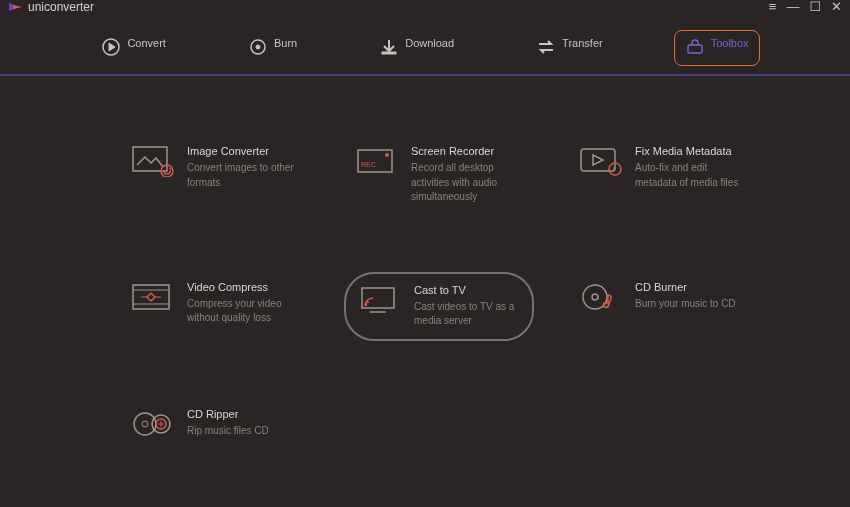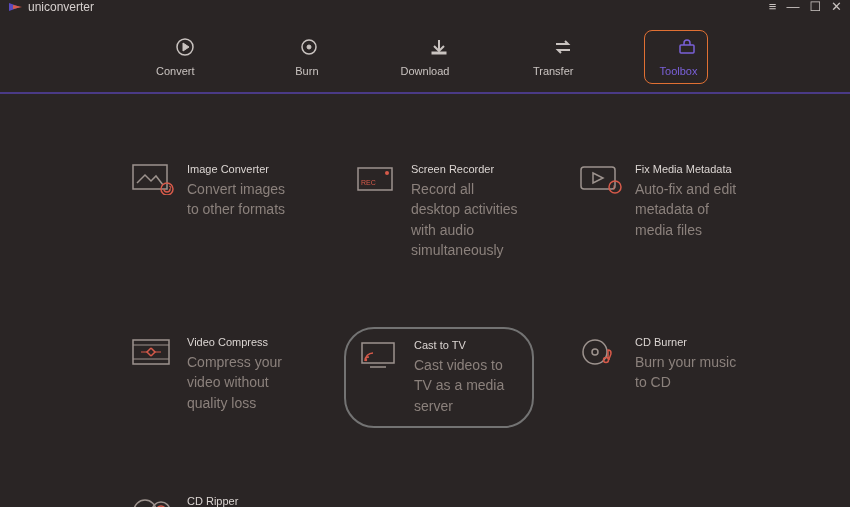--- a/index.html
+++ b/index.html
@@ -41,22 +41,22 @@
 
   .topnav {
     display: flex;
     justify-content: center;
     gap: 60px;
     padding: 10px 0 8px;
     border-bottom: 2px solid #4a3a86;
   }
   .tab {
     display: flex;
-    flex-direction: column;
-    align-items: flex-end;
+    flex-direction: row;
+    align-items: flex-start;
     gap: 6px;
     font-size: 11px;
     color: #c9c3c0;
     cursor: pointer;
     padding: 6px 10px 6px;
     border-radius: 8px;
     border: 1px solid transparent;
     min-width: 64px;
   }
   .tab svg { stroke: #c9c3c0; fill: #c9c3c0; }
@@ -99,21 +99,21 @@
     display: flex;
     align-items: center;
     justify-content: center;
   }
   .tool-text { display: flex; flex-direction: column; gap: 4px; }
   .tool-title {
     font-size: 11px;
     color: #dcd6d3;
   }
   .tool-desc {
-    font-size: 14px;
+    font-size: 10px;
     line-height: 1.45;
     color: #8b817c;
   }
 
   svg .accent { stroke: #d65a4a; fill: none; }
   svg .line { stroke: #9d938e; fill: none; }
 </style>
 </head>
 <body>
 

